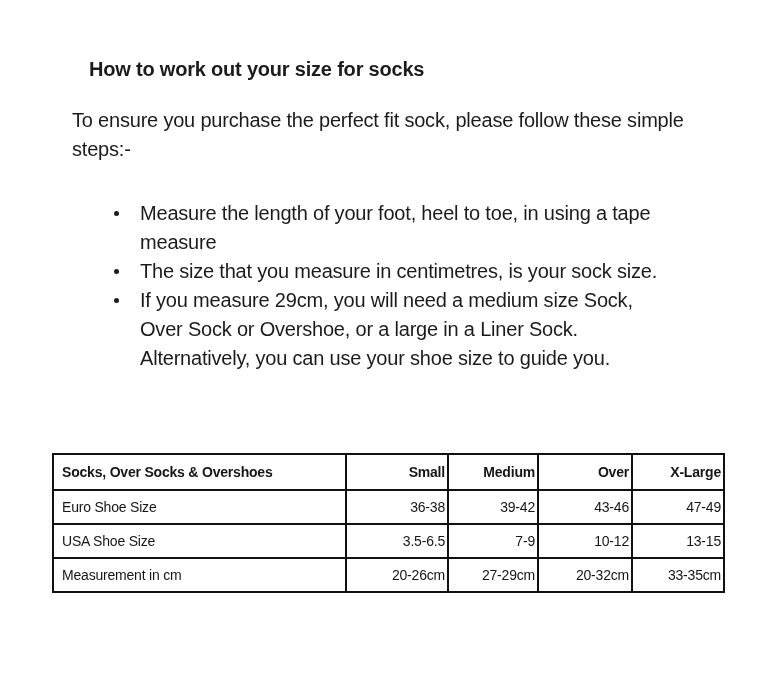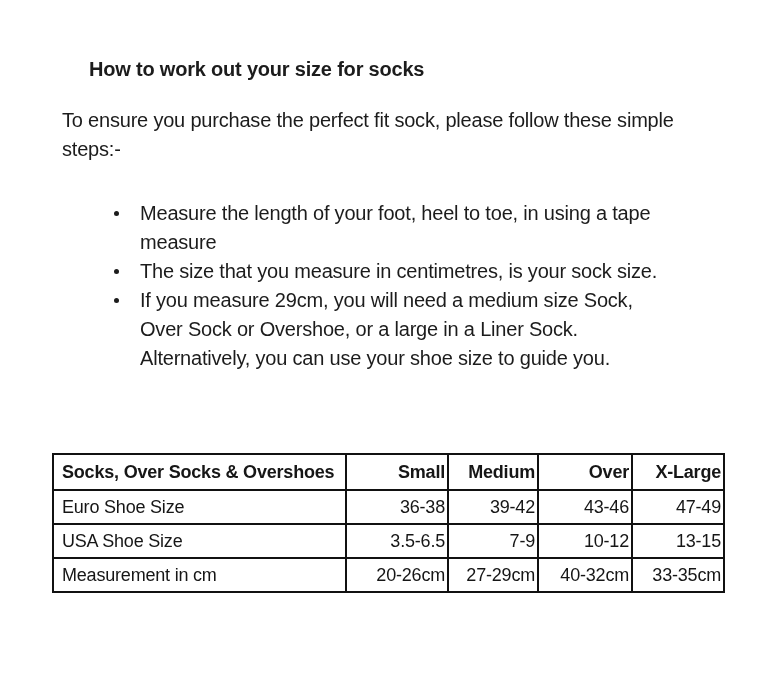--- a/index.html
+++ b/index.html
@@ -19,21 +19,21 @@
     position: absolute;
     left: 89px;
     top: 58px;
     font-size: 20px;
     font-weight: 700;
     letter-spacing: -0.2px;
     white-space: nowrap;
   }
   .intro-paragraph {
     position: absolute;
-    left: 62px;
+    left: 72px;
     top: 106px;
     width: 624px;
     font-size: 20px;
     line-height: 29px;
     letter-spacing: -0.2px;
   }
   .instructions-list {
     position: absolute;
     left: 140px;
     top: 199px;
@@ -56,21 +56,21 @@
     border-radius: 50%;
     background: #1c1c1c;
   }
   .size-table {
     position: absolute;
     left: 52px;
     top: 453px;
     width: 671px;
     border-collapse: collapse;
     table-layout: fixed;
-    font-size: 18px;
+    font-size: 14px;
     letter-spacing: -0.2px;
     color: #161616;
   }
   .size-table th,
   .size-table td {
     border: 2px solid #111111;
     text-align: right;
     vertical-align: middle;
     padding: 0 2px;
     overflow: hidden;
@@ -129,19 +129,19 @@
         <td class="cell-left">USA Shoe Size</td>
         <td>3.5-6.5</td>
         <td>7-9</td>
         <td>10-12</td>
         <td>13-15</td>
       </tr>
       <tr>
         <td class="cell-left">Measurement in cm</td>
         <td>20-26cm</td>
         <td>27-29cm</td>
-        <td>40-32cm</td>
+        <td>20-32cm</td>
         <td>33-35cm</td>
       </tr>
     </tbody>
   </table>
 
 </div>
 
 </body></html>

